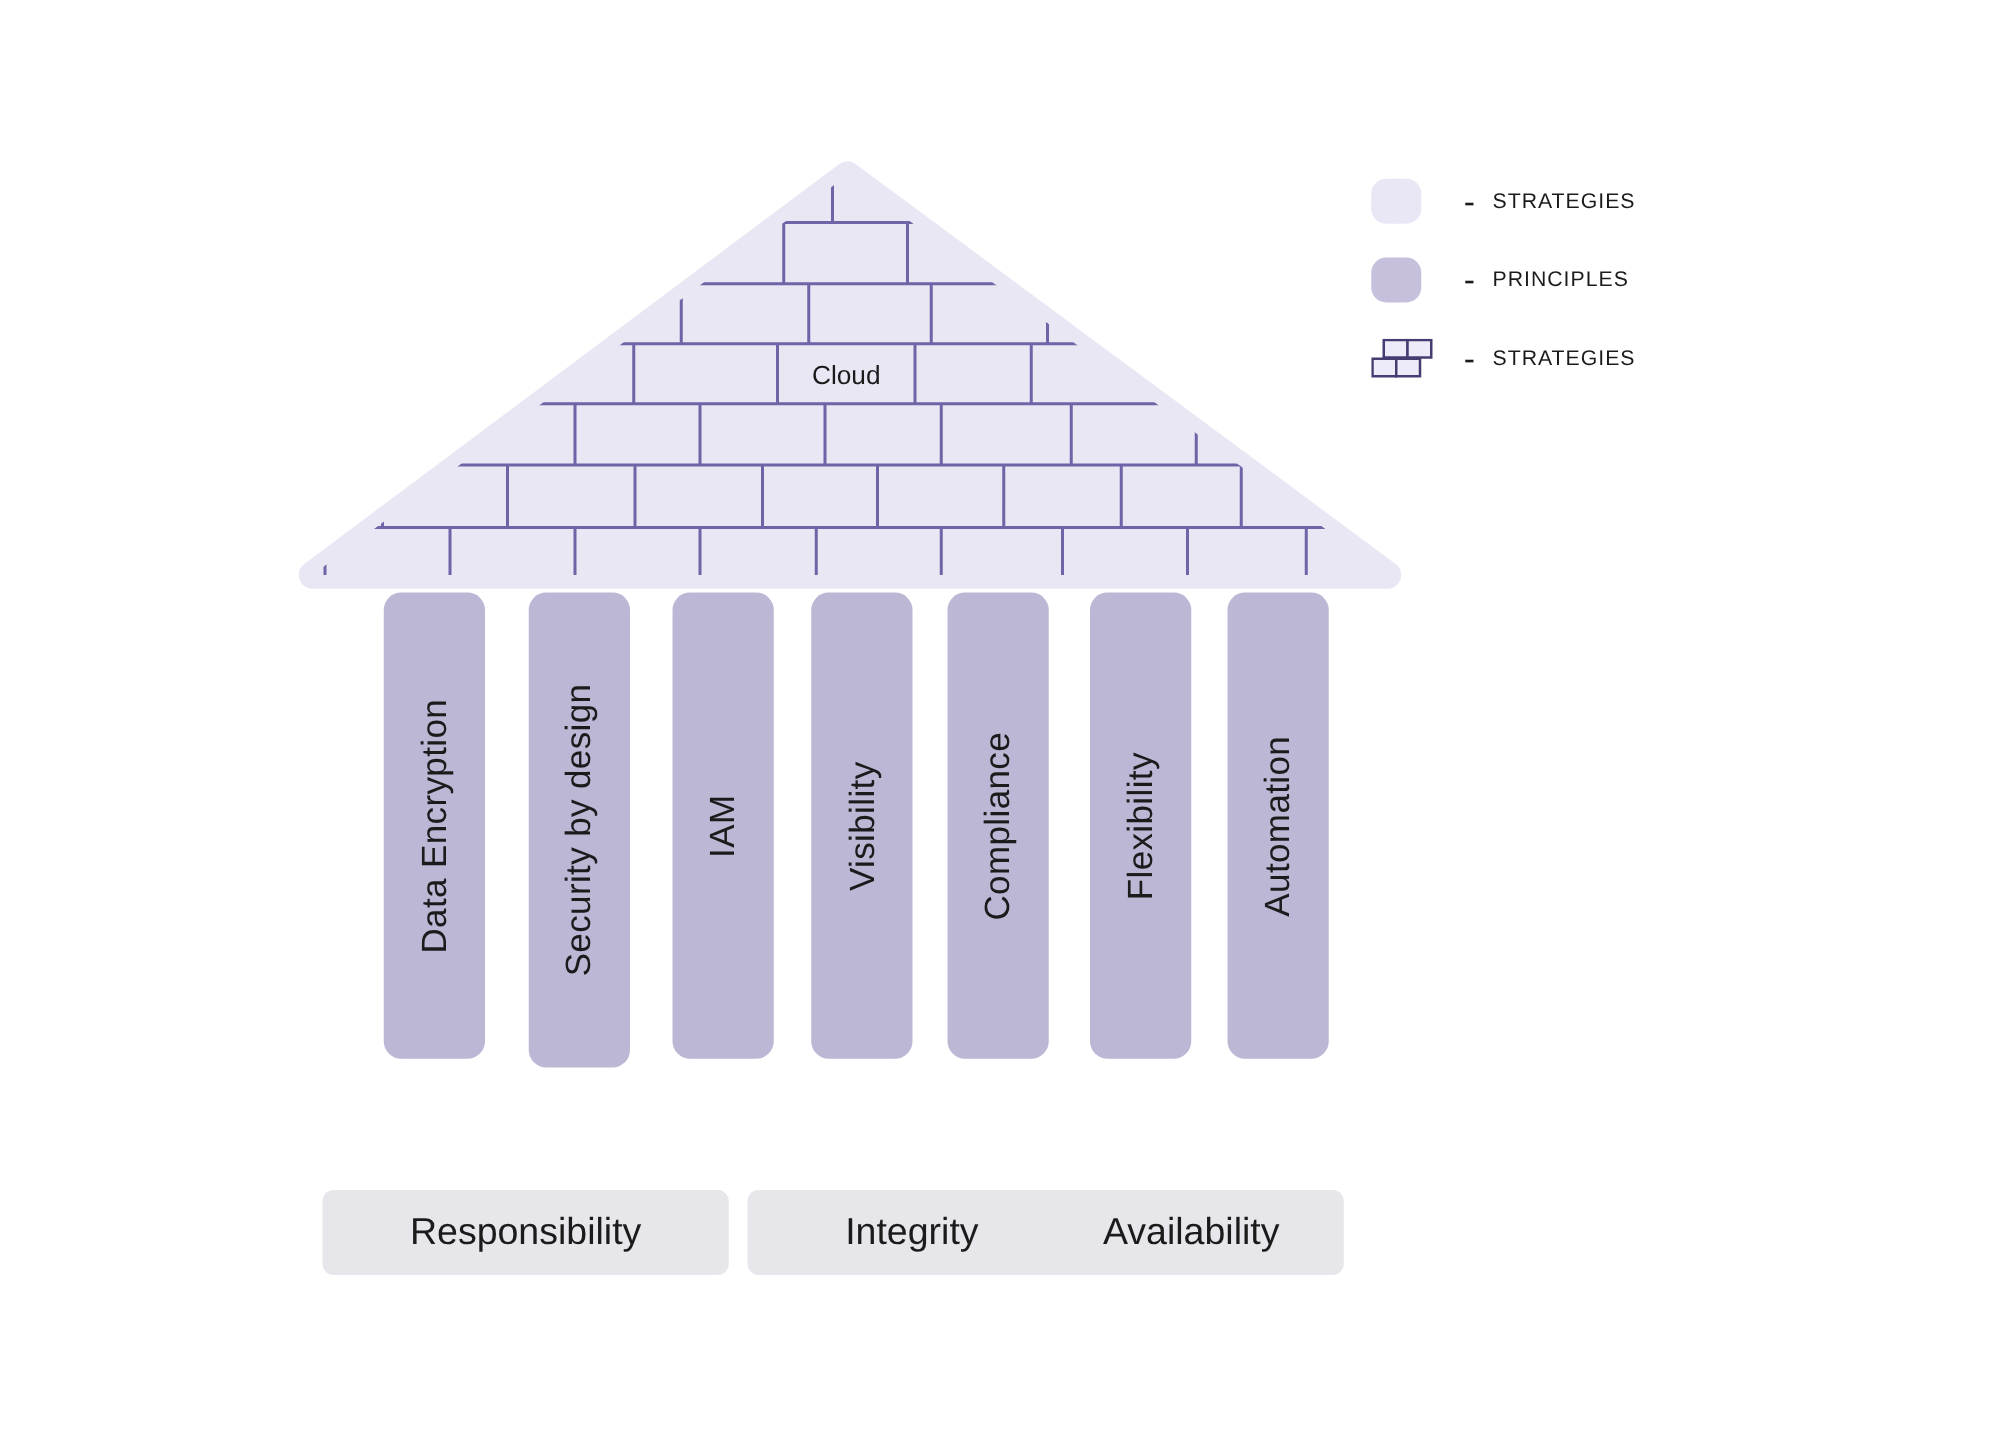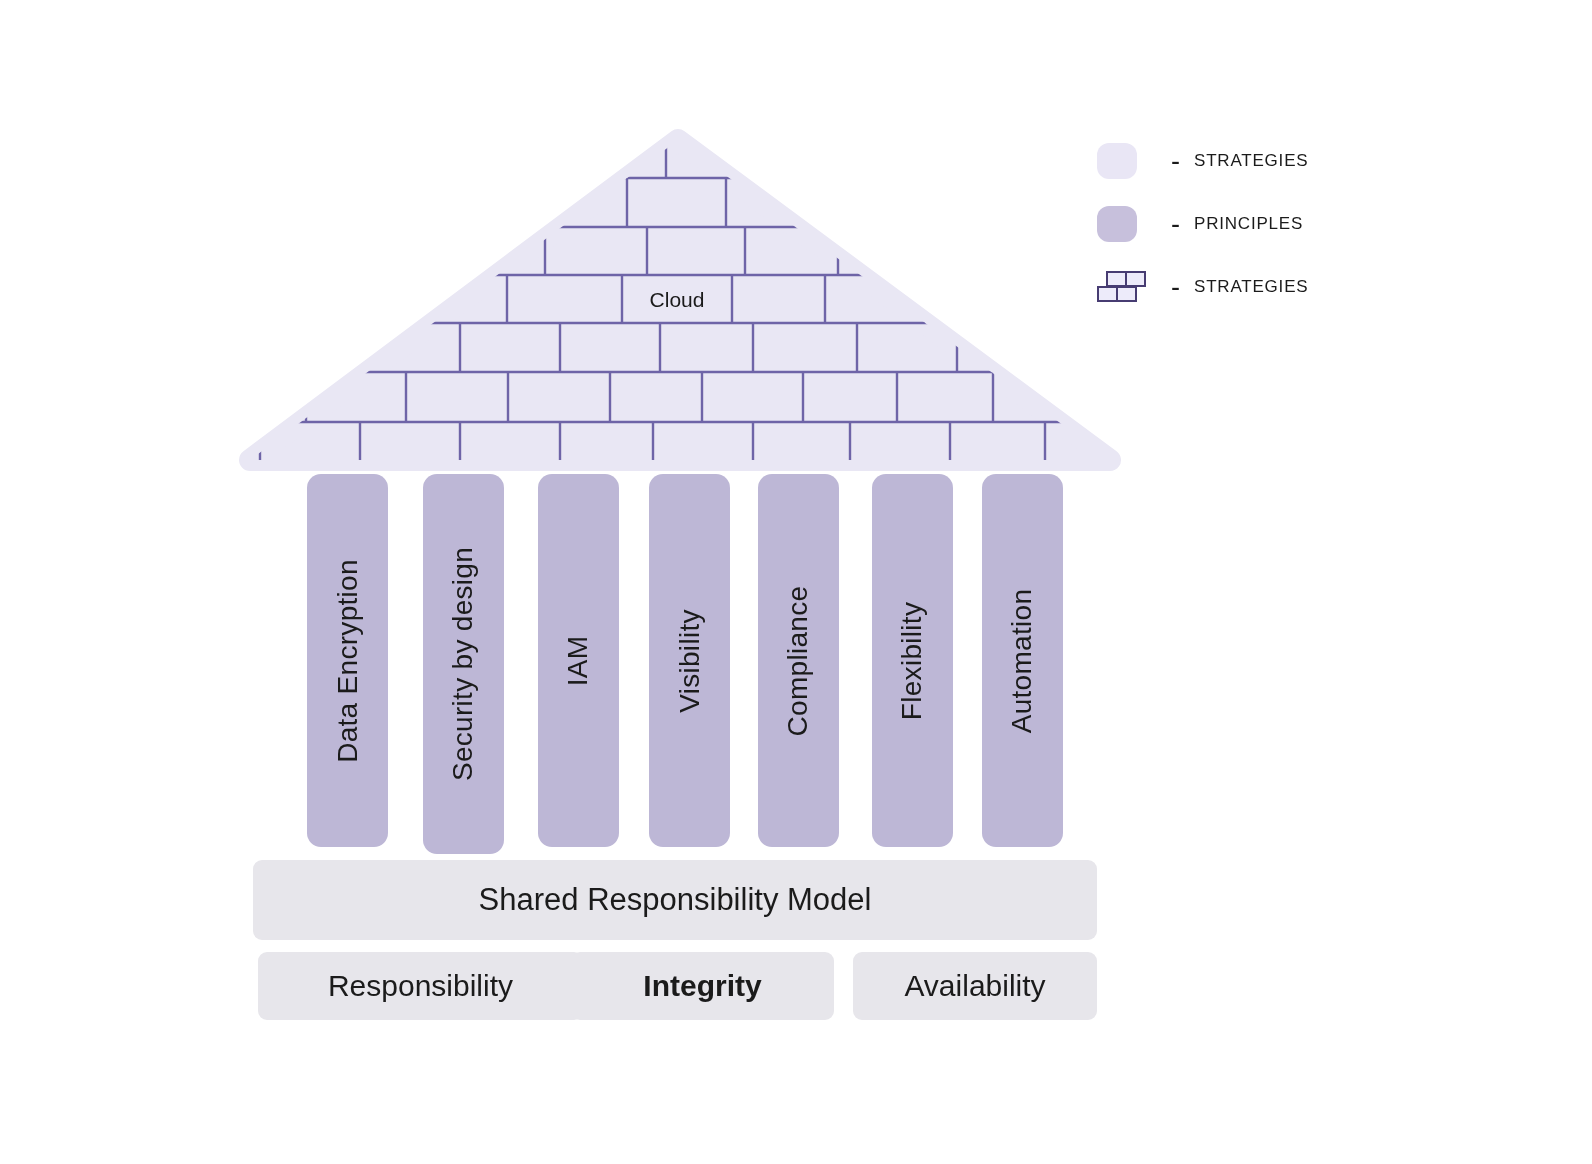--- a/index.html
+++ b/index.html
@@ -152,28 +152,25 @@
         <span>Compliance</span>
       </div>
       <div class="pillar" style="left: 872px;">
         <span>Flexibility</span>
       </div>
       <div class="pillar" style="left: 982px;">
         <span>Automation</span>
       </div>
     </div>
 
-  <div class="srm-bar">
-    <span>Shared Responsibility Model</span>
-  </div>
 
   <div id="foundations">
       <div class="foundation" style="left: 258px; width: 325px;">Responsibility</div>
-      <div class="foundation" style="left: 571px; width: 263px; font-weight: bold;">Integrity</div>
-      <div class="foundation" style="left: 853px; width: 244px;">Availability</div>
+      <div class="foundation" style="left: 598px; width: 263px;">Integrity</div>
+      <div class="foundation" style="left: 831px; width: 244px;">Availability</div>
     </div>
 
   <div id="legend" class="legend">
       <div class="legend-row">
         <div class="swatch-box">
           <div class="swatch" style="background: rgb(233, 230, 245);"></div>
         </div>
         <span class="legend-dash">-</span>
         <span class="legend-label">STRATEGIES</span>
       </div>

